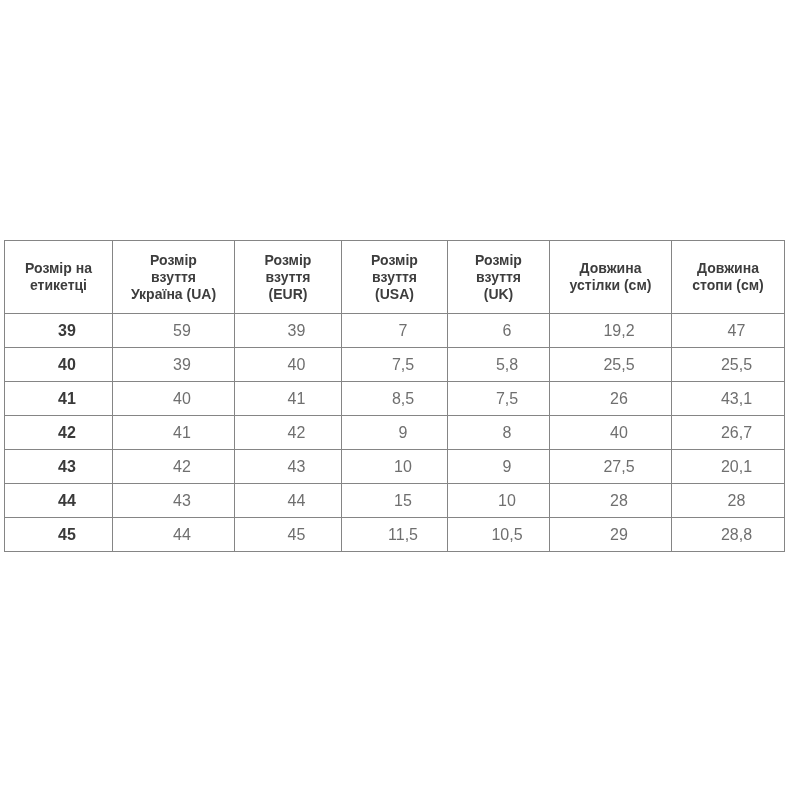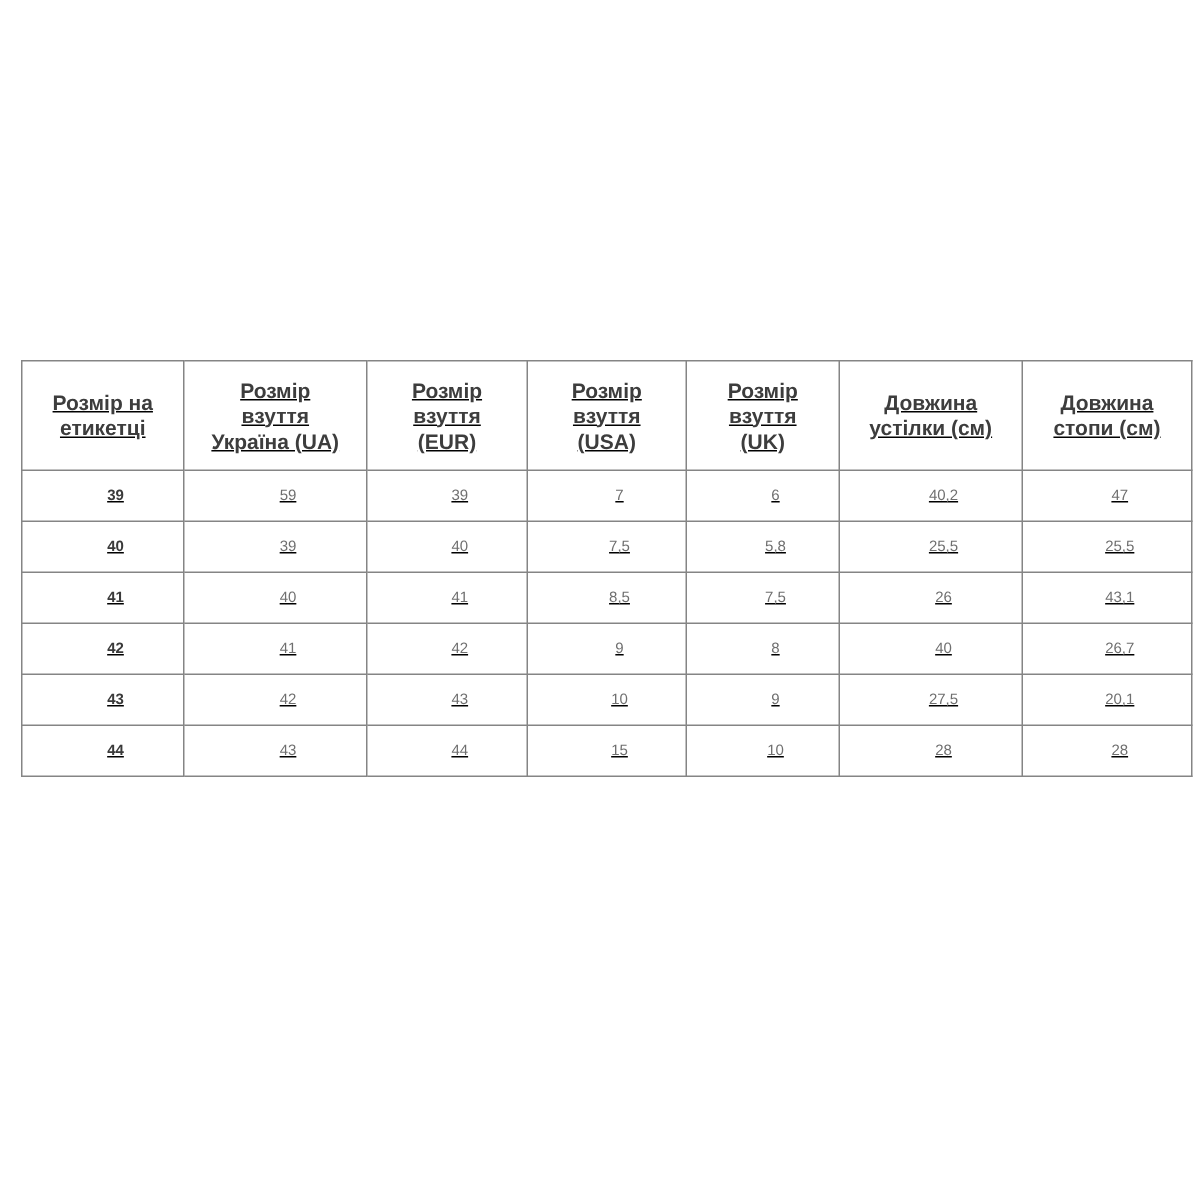--- a/index.html
+++ b/index.html
@@ -17,42 +17,41 @@
     font-family: "Liberation Sans", sans-serif;
   }
   .page {
     position: relative;
     width: 800px; height: 800px;
     background: var(--page-bg);
     overflow: hidden;
   }
   table.size-table {
     position: absolute;
-    left: 14px; top: 240px;
+    left: 4px; top: 240px;
     border-collapse: collapse;
     table-layout: fixed;
-    text-decoration: underline;
   }
   .size-table th, .size-table td {
     border: 1px solid var(--border-color);
     text-align: center;
     vertical-align: middle;
     padding: 0 4px;
   }
   .size-table th {
     height: 73px;
     font-size: 14px;
     font-weight: bold;
     color: var(--header-text);
     line-height: 17px;
     white-space: pre-line;
   }
   .size-table td {
     height: 34px;
-    font-size: 10px;
+    font-size: 16px;
     font-weight: normal;
     color: var(--cell-text);
     padding-left: 21px;
   }
   .size-table td.label-col {
     font-weight: bold;
     color: var(--label-text);
   }
 </style>
 </head>
@@ -91,21 +90,21 @@
 стопи (см)</th>
       </tr>
     </thead>
     <tbody>
       <tr>
         <td class="label-col">39</td>
         <td>59</td>
         <td>39</td>
         <td>7</td>
         <td>6</td>
-        <td>40,2</td>
+        <td>19,2</td>
         <td>47</td>
       </tr>
       <tr>
         <td class="label-col">40</td>
         <td>39</td>
         <td>40</td>
         <td>7,5</td>
         <td>5,8</td>
         <td>25,5</td>
         <td>25,5</td>
@@ -139,15 +138,24 @@
       </tr>
       <tr>
         <td class="label-col">44</td>
         <td>43</td>
         <td>44</td>
         <td>15</td>
         <td>10</td>
         <td>28</td>
         <td>28</td>
       </tr>
+      <tr>
+        <td class="label-col">45</td>
+        <td>44</td>
+        <td>45</td>
+        <td>11,5</td>
+        <td>10,5</td>
+        <td>29</td>
+        <td>28,8</td>
+      </tr>
     </tbody>
   </table>
 </div>
 
 </body></html>

